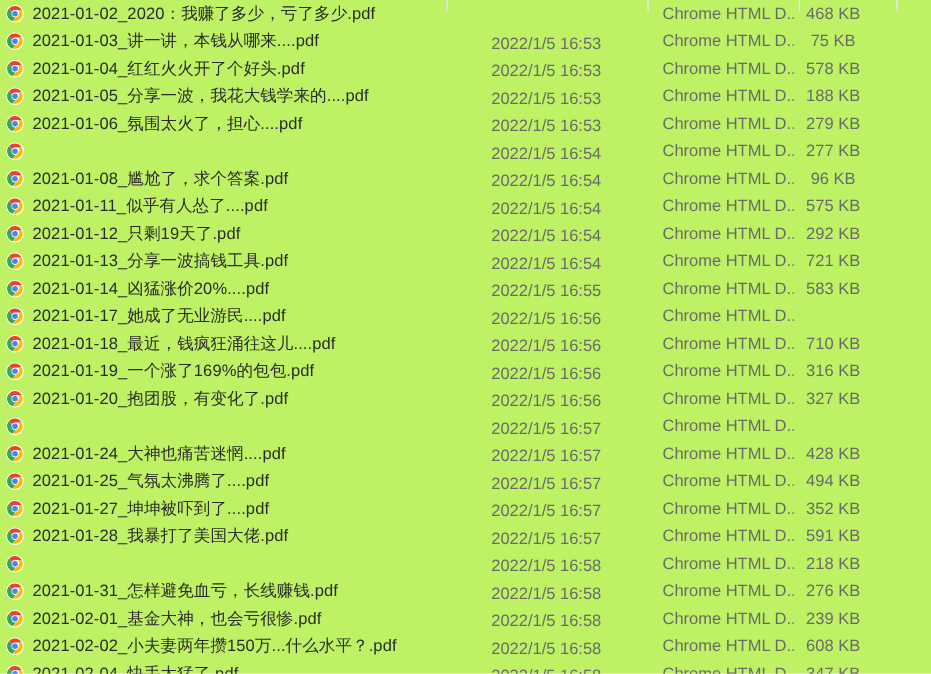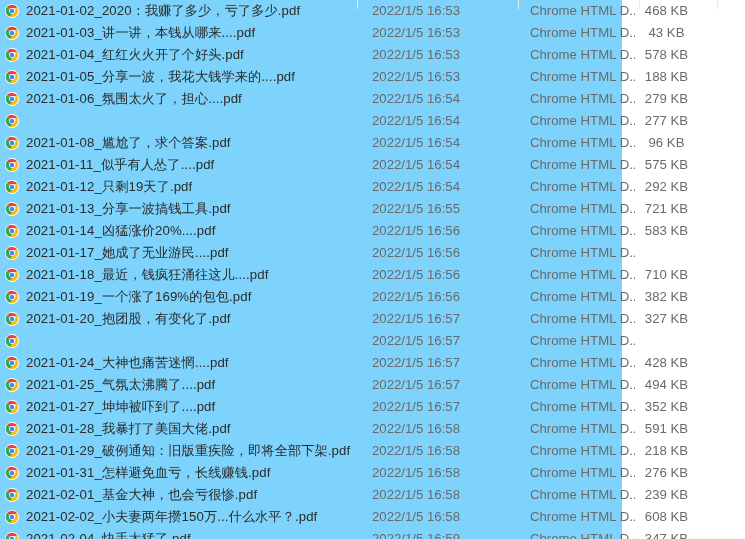--- a/index.html
+++ b/index.html
@@ -10,23 +10,23 @@
   body {
     width: 745px;
     height: 539px;
     overflow: hidden;
     font-family: "Liberation Sans", "DejaVu Sans", sans-serif;
     -webkit-font-smoothing: antialiased;
   }
 
   #file-list {
     position: relative;
-    width: 622px;
+    width: 745px;
     height: 539px;
-    background: #7dd3fc;
+    background: #bef264;
   }
 
   
   .col-tick {
     position: absolute;
     top: 0;
     width: 1px;
     height: 9px;
     background: #eaeaea;
   }
@@ -60,23 +60,24 @@
     white-space: nowrap;
   }
 
   .c-name {
     left: 26px;
     width: 330px;
     color: #2b2b2b;
     letter-spacing: 0.1px;
   }
   .c-date {
-    left: 372px;
+    left: 393px;
     width: 130px;
     color: #6a6a6a;
+    margin-top: 24px;
   }
   .c-type {
     left: 530px;
     width: 105px;
     color: #6a6a6a;
   }
   .c-size {
     left: 620px;
     width: 93px;
     text-align: center;
@@ -134,21 +135,21 @@
         <path d="M24 3 A21 21 0 0 1 42.2 13.5 L24.6 13.5 A10.5 10.5 0 0 0 14.9 20.1 L8.4 8.8 A21 21 0 0 1 24 3 Z" fill="#ea4335"></path>
         <path d="M8.4 8.8 L16.6 23.0 A10.5 10.5 0 0 0 25.0 34.4 L18.2 44.0 A21 21 0 0 1 8.4 8.8 Z" fill="#34a853"></path>
         <path d="M42.2 13.5 A21 21 0 0 1 18.2 44.0 L28.0 30.4 A10.5 10.5 0 0 0 33.2 13.5 Z" fill="#fbbc05"></path>
         <circle cx="24" cy="24" r="9.6" fill="#ffffff"></circle>
         <circle cx="24" cy="24" r="7.6" fill="#4285f4"></circle>
       </svg>
     </span>
     <span class="cell c-name">2021-01-03_讲一讲，本钱从哪来....pdf</span>
     <span class="cell c-date">2022/1/5 16:53</span>
     <span class="cell c-type">Chrome HTML D...</span>
-    <span class="cell c-size">43 KB</span>
+    <span class="cell c-size">75 KB</span>
   </div>
       <div class="row">
     <span class="icon-chrome">
       <svg viewBox="0 0 48 48" xmlns="http://www.w3.org/2000/svg">
         <circle cx="24" cy="24" r="23" fill="#ffffff"></circle>
         <path d="M24 3 A21 21 0 0 1 42.2 13.5 L24.6 13.5 A10.5 10.5 0 0 0 14.9 20.1 L8.4 8.8 A21 21 0 0 1 24 3 Z" fill="#ea4335"></path>
         <path d="M8.4 8.8 L16.6 23.0 A10.5 10.5 0 0 0 25.0 34.4 L18.2 44.0 A21 21 0 0 1 8.4 8.8 Z" fill="#34a853"></path>
         <path d="M42.2 13.5 A21 21 0 0 1 18.2 44.0 L28.0 30.4 A10.5 10.5 0 0 0 33.2 13.5 Z" fill="#fbbc05"></path>
         <circle cx="24" cy="24" r="9.6" fill="#ffffff"></circle>
         <circle cx="24" cy="24" r="7.6" fill="#4285f4"></circle>
@@ -324,21 +325,21 @@
         <path d="M24 3 A21 21 0 0 1 42.2 13.5 L24.6 13.5 A10.5 10.5 0 0 0 14.9 20.1 L8.4 8.8 A21 21 0 0 1 24 3 Z" fill="#ea4335"></path>
         <path d="M8.4 8.8 L16.6 23.0 A10.5 10.5 0 0 0 25.0 34.4 L18.2 44.0 A21 21 0 0 1 8.4 8.8 Z" fill="#34a853"></path>
         <path d="M42.2 13.5 A21 21 0 0 1 18.2 44.0 L28.0 30.4 A10.5 10.5 0 0 0 33.2 13.5 Z" fill="#fbbc05"></path>
         <circle cx="24" cy="24" r="9.6" fill="#ffffff"></circle>
         <circle cx="24" cy="24" r="7.6" fill="#4285f4"></circle>
       </svg>
     </span>
     <span class="cell c-name">2021-01-19_一个涨了169%的包包.pdf</span>
     <span class="cell c-date">2022/1/5 16:56</span>
     <span class="cell c-type">Chrome HTML D...</span>
-    <span class="cell c-size">382 KB</span>
+    <span class="cell c-size">316 KB</span>
   </div>
       <div class="row">
     <span class="icon-chrome">
       <svg viewBox="0 0 48 48" xmlns="http://www.w3.org/2000/svg">
         <circle cx="24" cy="24" r="23" fill="#ffffff"></circle>
         <path d="M24 3 A21 21 0 0 1 42.2 13.5 L24.6 13.5 A10.5 10.5 0 0 0 14.9 20.1 L8.4 8.8 A21 21 0 0 1 24 3 Z" fill="#ea4335"></path>
         <path d="M8.4 8.8 L16.6 23.0 A10.5 10.5 0 0 0 25.0 34.4 L18.2 44.0 A21 21 0 0 1 8.4 8.8 Z" fill="#34a853"></path>
         <path d="M42.2 13.5 A21 21 0 0 1 18.2 44.0 L28.0 30.4 A10.5 10.5 0 0 0 33.2 13.5 Z" fill="#fbbc05"></path>
         <circle cx="24" cy="24" r="9.6" fill="#ffffff"></circle>
         <circle cx="24" cy="24" r="7.6" fill="#4285f4"></circle>
@@ -431,21 +432,20 @@
     <span class="icon-chrome">
       <svg viewBox="0 0 48 48" xmlns="http://www.w3.org/2000/svg">
         <circle cx="24" cy="24" r="23" fill="#ffffff"></circle>
         <path d="M24 3 A21 21 0 0 1 42.2 13.5 L24.6 13.5 A10.5 10.5 0 0 0 14.9 20.1 L8.4 8.8 A21 21 0 0 1 24 3 Z" fill="#ea4335"></path>
         <path d="M8.4 8.8 L16.6 23.0 A10.5 10.5 0 0 0 25.0 34.4 L18.2 44.0 A21 21 0 0 1 8.4 8.8 Z" fill="#34a853"></path>
         <path d="M42.2 13.5 A21 21 0 0 1 18.2 44.0 L28.0 30.4 A10.5 10.5 0 0 0 33.2 13.5 Z" fill="#fbbc05"></path>
         <circle cx="24" cy="24" r="9.6" fill="#ffffff"></circle>
         <circle cx="24" cy="24" r="7.6" fill="#4285f4"></circle>
       </svg>
     </span>
-    <span class="cell c-name">2021-01-29_破例通知：旧版重疾险，即将全部下架.pdf</span>
     <span class="cell c-date">2022/1/5 16:58</span>
     <span class="cell c-type">Chrome HTML D...</span>
     <span class="cell c-size">218 KB</span>
   </div>
       <div class="row">
     <span class="icon-chrome">
       <svg viewBox="0 0 48 48" xmlns="http://www.w3.org/2000/svg">
         <circle cx="24" cy="24" r="23" fill="#ffffff"></circle>
         <path d="M24 3 A21 21 0 0 1 42.2 13.5 L24.6 13.5 A10.5 10.5 0 0 0 14.9 20.1 L8.4 8.8 A21 21 0 0 1 24 3 Z" fill="#ea4335"></path>
         <path d="M8.4 8.8 L16.6 23.0 A10.5 10.5 0 0 0 25.0 34.4 L18.2 44.0 A21 21 0 0 1 8.4 8.8 Z" fill="#34a853"></path>

